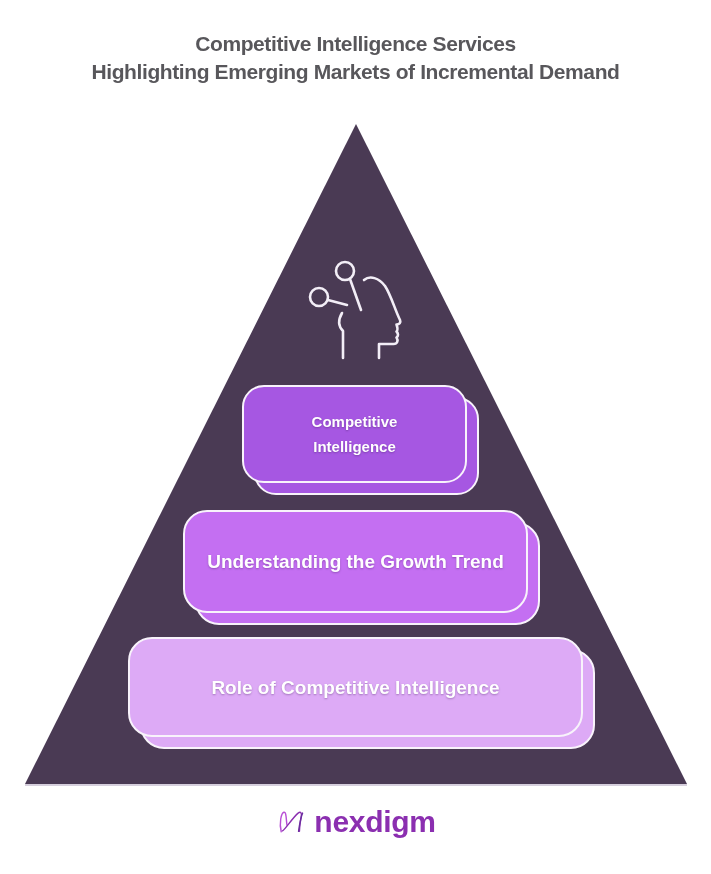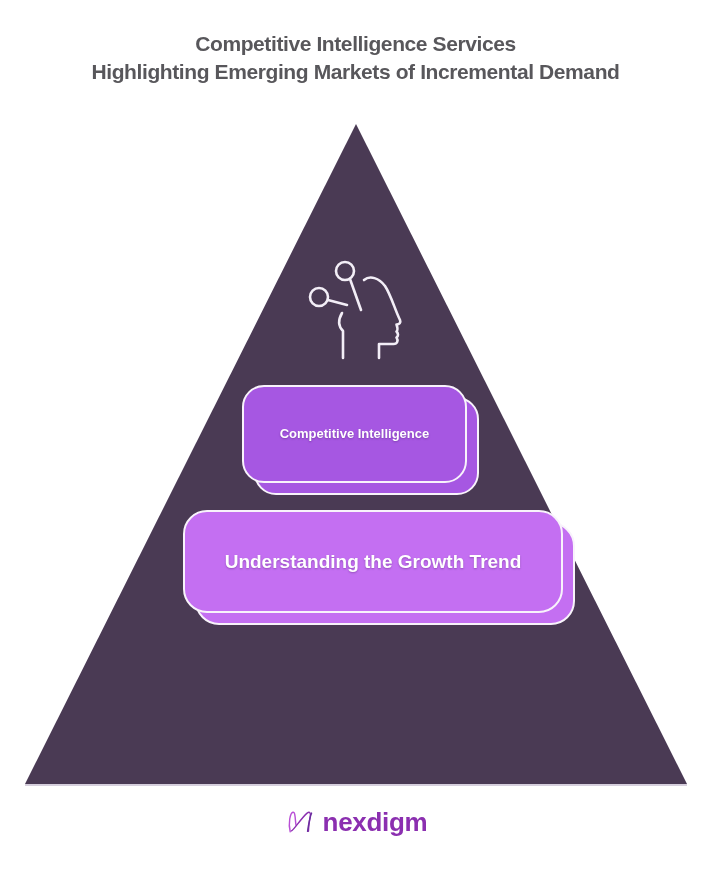--- a/index.html
+++ b/index.html
@@ -9,39 +9,39 @@
   }
   .title{
     position:absolute;top:30px;left:0;width:711px;text-align:center;
     font-weight:bold;font-size:21px;line-height:28px;color:#58575b;
     letter-spacing:-0.4px;
   }
   .pyramid-svg{position:absolute;left:0;top:0;}
   .head-icon{position:absolute;left:298px;top:252px;}
   .level{position:absolute;}
   .level-1{left:242px;top:385px;width:225px;height:98px;}
-  .level-2{left:183px;top:510px;width:345px;height:103px;padding-left:35px;}
+  .level-2{left:183px;top:510px;width:345px;height:103px;}
   .level-3{left:128px;top:637px;width:455px;height:100px;}
   .level-back,.level-front{
     position:absolute;left:0;top:0;right:0;bottom:0;
     border:2px solid #f8f3fb;border-radius:24px;box-sizing:border-box;
   }
   .level-1 .level-back,.level-1 .level-front{border-radius:22px;}
   .level-back{transform:translate(12px,12px);}
   .level-front{display:flex;align-items:center;justify-content:center;text-align:center;}
   .level-label{
     color:#ffffff;font-weight:bold;font-size:19px;line-height:25px;
     text-shadow:0 1px 2px rgba(55,20,80,0.35);
   }
-  .level-1 .level-label{font-size:13px;line-height:30px;max-width:150px;}
+  .level-1 .level-label{font-size:15px;line-height:25px;max-width:150px;}
   .brand{
     position:absolute;left:0;top:800px;width:711px;height:44px;
     display:flex;align-items:center;justify-content:center;gap:7px;
   }
-  .brand-name{font-weight:bold;font-size:26px;letter-spacing:-0.3px;}
+  .brand-name{font-weight:bold;font-size:30px;letter-spacing:-0.3px;}
 </style>
 </head>
 <body>
 
 <div class="page">
 
   <header class="title">
     <div>Competitive Intelligence Services</div>
     <div>Highlighting Emerging Markets of Incremental Demand</div>
   </header>
@@ -71,20 +71,26 @@
     </div>
   </div>
 
   <div class="level level-2">
     <div class="level-back" style="background-color: rgb(196, 111, 242);"></div>
     <div class="level-front" style="background-color: rgb(196, 111, 242);">
       <span class="level-label">Understanding the Growth Trend</span>
     </div>
   </div>
 
+  <div class="level level-3">
+    <div class="level-back" style="background-color: rgb(221, 170, 246);"></div>
+    <div class="level-front" style="background-color: rgb(221, 170, 246);">
+      <span class="level-label">Role of Competitive Intelligence</span>
+    </div>
+  </div>
 
   <footer class="brand">
     <svg width="32" height="32" viewBox="0 0 36 34">
       <g fill="none" stroke-width="1.6" stroke-linecap="round">
         <path stroke="#b94fd6" d="M7 28 C 4.5 18, 7 7, 10 6 C 13 5, 12.5 16, 13.5 20.5"></path>
         <path stroke="#8b2fb0" d="M8.5 27 C 11 26, 20 12, 26 7 C 29 4.8, 30.4 7, 29.5 11 C 28.6 16, 27.6 22, 27.5 27.5"></path>
         <path stroke="#6a2d9e" d="M26.5 27.5 C 27.6 20, 29.6 10, 31 7"></path>
       </g>
     </svg>
     <span class="brand-name" style="color: rgb(139, 47, 176);">nexdigm</span>

